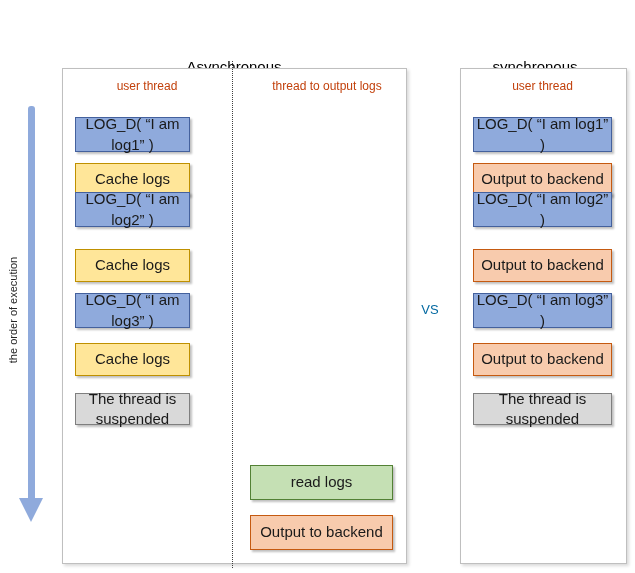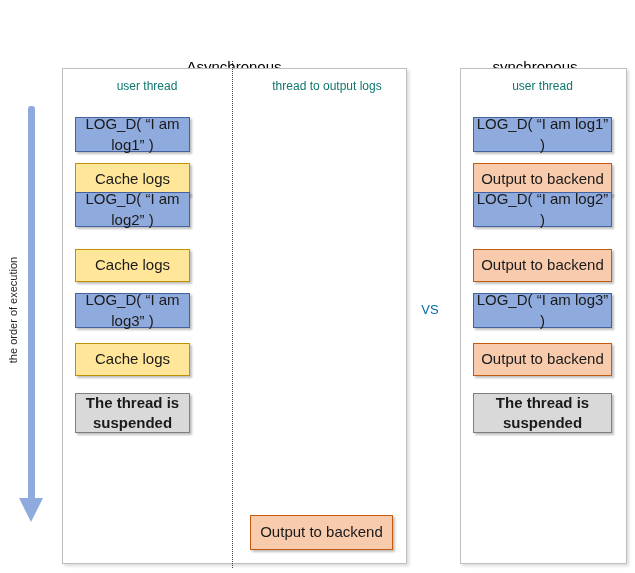--- a/index.html
+++ b/index.html
@@ -13,21 +13,21 @@
   }
   #title-async{left:154px;}
   #title-sync{left:455px;}
   .panel{
     position:absolute;top:68px;background:#fff;
     border:1px solid #bfbfbf;box-shadow:2px 2px 3px rgba(0,0,0,0.15);
   }
   #panel-async{left:62px;width:343px;height:494px;}
   #panel-sync{left:460px;width:165px;height:494px;}
   .col-header{
-    position:absolute;top:79px;text-align:center;font-size:12px;color:#0f766e;
+    position:absolute;top:79px;text-align:center;font-size:12px;color:#c2410c;
   }
   #hdr-async-user{left:62px;width:170px;}
   #hdr-async-output{left:241px;width:172px;}
   #hdr-sync-user{left:460px;width:165px;}
   #divider{
     position:absolute;left:232px;top:61px;height:507px;width:0;
     border-left:1px dotted #3f3f3f;
   }
   .box{
     position:absolute;display:flex;align-items:center;justify-content:center;
@@ -38,21 +38,21 @@
   .col-async-output{left:250px;width:143px;}
   .col-sync-user{left:473px;width:139px;}
   .r1{top:117px}.r2{top:163px}.r3{top:192px}.r4{top:249px}
   .r5{top:293px}.r6{top:343px}.r7{top:393px}
   .g1{top:465px}.g2{top:515px}
   .log{height:35px;background:#8FAADC;border:1px solid #44619D;}
   .cache{height:33px;background:#FFE699;border:1px solid #BF9000;}
   .outp{height:33px;background:#F8CBAD;border:1px solid #C55A11;}
   .outp-mid{height:35px;background:#F8CBAD;border:1px solid #C55A11;}
   .read{height:35px;background:#C5E0B4;border:1px solid #538135;}
-  .suspend{height:40px;background:#D9D9D9;border:1px solid #7F7F7F;font-weight:bold;}
+  .suspend{height:32px;background:#D9D9D9;border:1px solid #7F7F7F;}
   #vs{
     position:absolute;left:415px;top:302px;width:30px;text-align:center;
     font-size:13px;color:#0369a1;
   }
   #arrow-shaft{
     position:absolute;left:28px;top:106px;width:7px;height:394px;
     background:#8FAADC;border-radius:3px 3px 0 0;
   }
   #arrow-head{
     position:absolute;left:19px;top:498px;width:0;height:0;
@@ -86,20 +86,21 @@
 
   <div class="box log   r1 col-async-user">LOG_D( “I am log1” )</div>
   <div class="box cache r2 col-async-user">Cache logs</div>
   <div class="box log   r3 col-async-user">LOG_D( “I am log2” )</div>
   <div class="box cache r4 col-async-user">Cache logs</div>
   <div class="box log   r5 col-async-user">LOG_D( “I am log3” )</div>
   <div class="box cache r6 col-async-user">Cache logs</div>
   <div class="box suspend r7 col-async-user">The thread is
 suspended</div>
 
+  <div class="box read     g1 col-async-output">read logs</div>
   <div class="box outp-mid g2 col-async-output">Output to backend</div>
 
   <div id="vs">VS</div>
 
   <div class="panel" id="panel-sync"></div>
   <div class="col-header" id="hdr-sync-user">user thread</div>
 
   <div class="box log  r1 col-sync-user">LOG_D( “I am log1” )</div>
   <div class="box outp r2 col-sync-user">Output to backend</div>
   <div class="box log  r3 col-sync-user">LOG_D( “I am log2” )</div>

